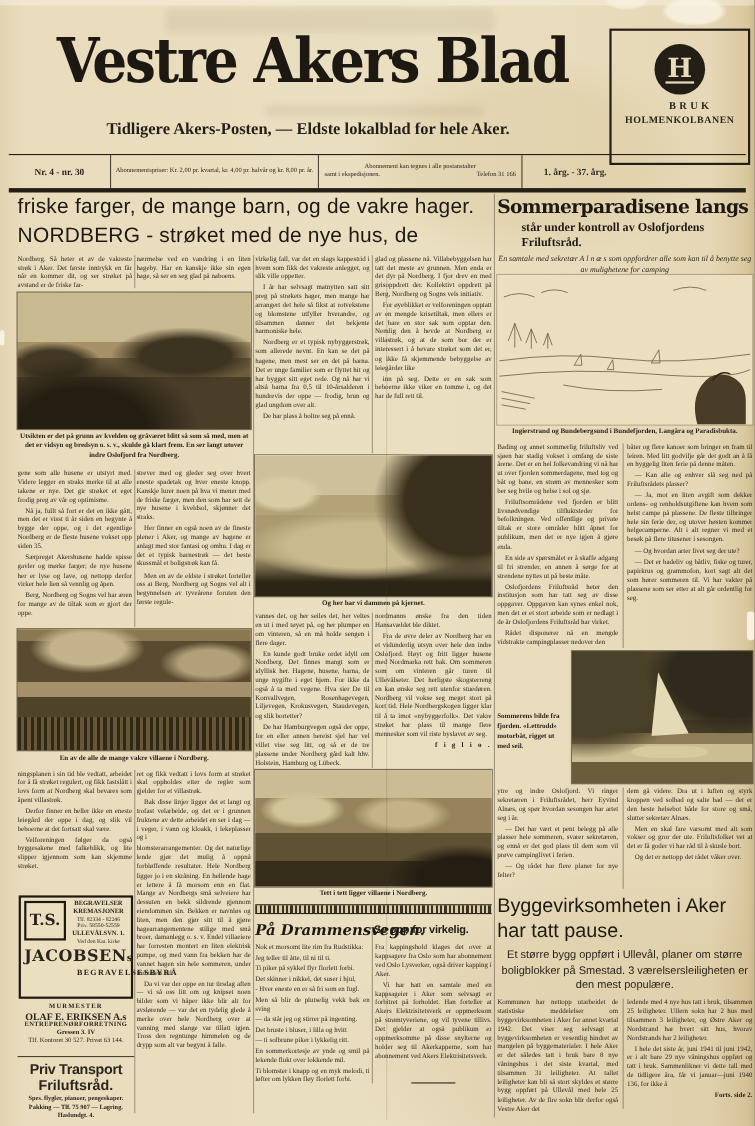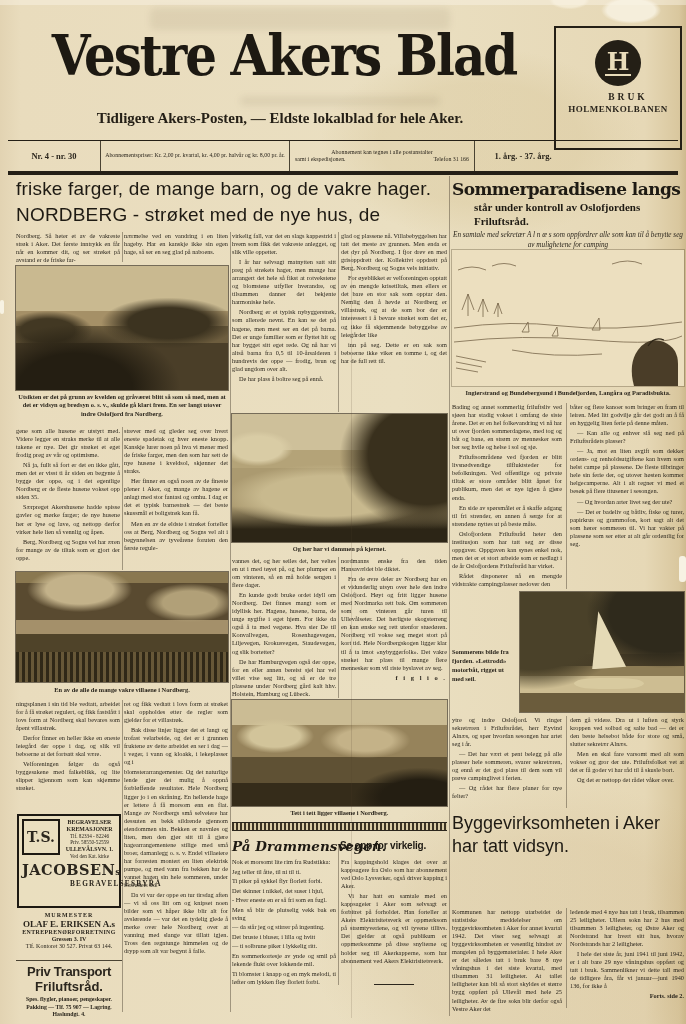--- a/index.html
+++ b/index.html
@@ -306,22 +306,23 @@
     <p>— Og rådet har flere planer for nye felter?</p>
   </div>
   <div class="col" style="left:570px;top:716px;width:114px;height:92px;">
     <p class="flush">dem gå videre. Dra ut i luften og styrk kroppen ved solbad og salte bad — det er den beste helsebot både for store og små, slutter sekretær Alnæs.</p>
     <p>Men en skal fare varsomt med alt som vokser og gror der ute. Friluftsfolket vet at det er få goder vi har råd til å skusle bort.</p>
     <p>Og det er nettopp det rådet våker over.</p>
   </div>
 
   <div class="abs by-head">
     <div>Byggevirksomheten i Aker</div>
-    <div>har tatt vidsyn.</div>
-  </div>
+    <div>har tatt pause.</div>
+  </div>
+  <div class="abs by-sub">Et større bygg oppført i Ullevål, planer om større boligblokker på Smestad.  3 værelsersleiligheten er den mest populære.</div>
   <div class="col" style="left:452px;top:908px;width:110px;height:108px;">
     <p class="flush">Kommunen har nettopp utarbeidet de statistiske meddelelser om byggevirksomheten i Aker for annet kvartal 1942. Det viser seg selvsagt at byggevirksomheten er vesentlig hindret av mangelen på byggematerialer. I hele Aker er det således tatt i bruk bare 8 nye våningshus i det siste kvartal, med tilsammen 31 leiligheter. At tallet leiligheter kan bli så stort skyldes et større bygg oppført på Ullevål med hele 25 leiligheter. Av de fire sokn blir derfor også Vestre Aker det</p>
   </div>
   <div class="col" style="left:570px;top:908px;width:114px;height:108px;">
     <p class="flush">ledende med 4 nye hus tatt i bruk, tilsammen 25 leiligheter. Ullern sokn har 2 hus med tilsammen 3 leiligheter, og Østre Aker og Nordstrand har hvert sitt hus, hvorav Nordstrands har 2 leiligheter.</p>
     <p>I hele det siste år, juni 1941 til juni 1942, er i alt bare 29 nye våningshus oppført og tatt i bruk. Sammenlikner vi dette tall med de tidligere åra, får vi januar—juni 1940 136, for ikke å</p>
     <p class="forts">Forts. side 2.</p>
   </div>
 
   <div class="abs ad-jac">

